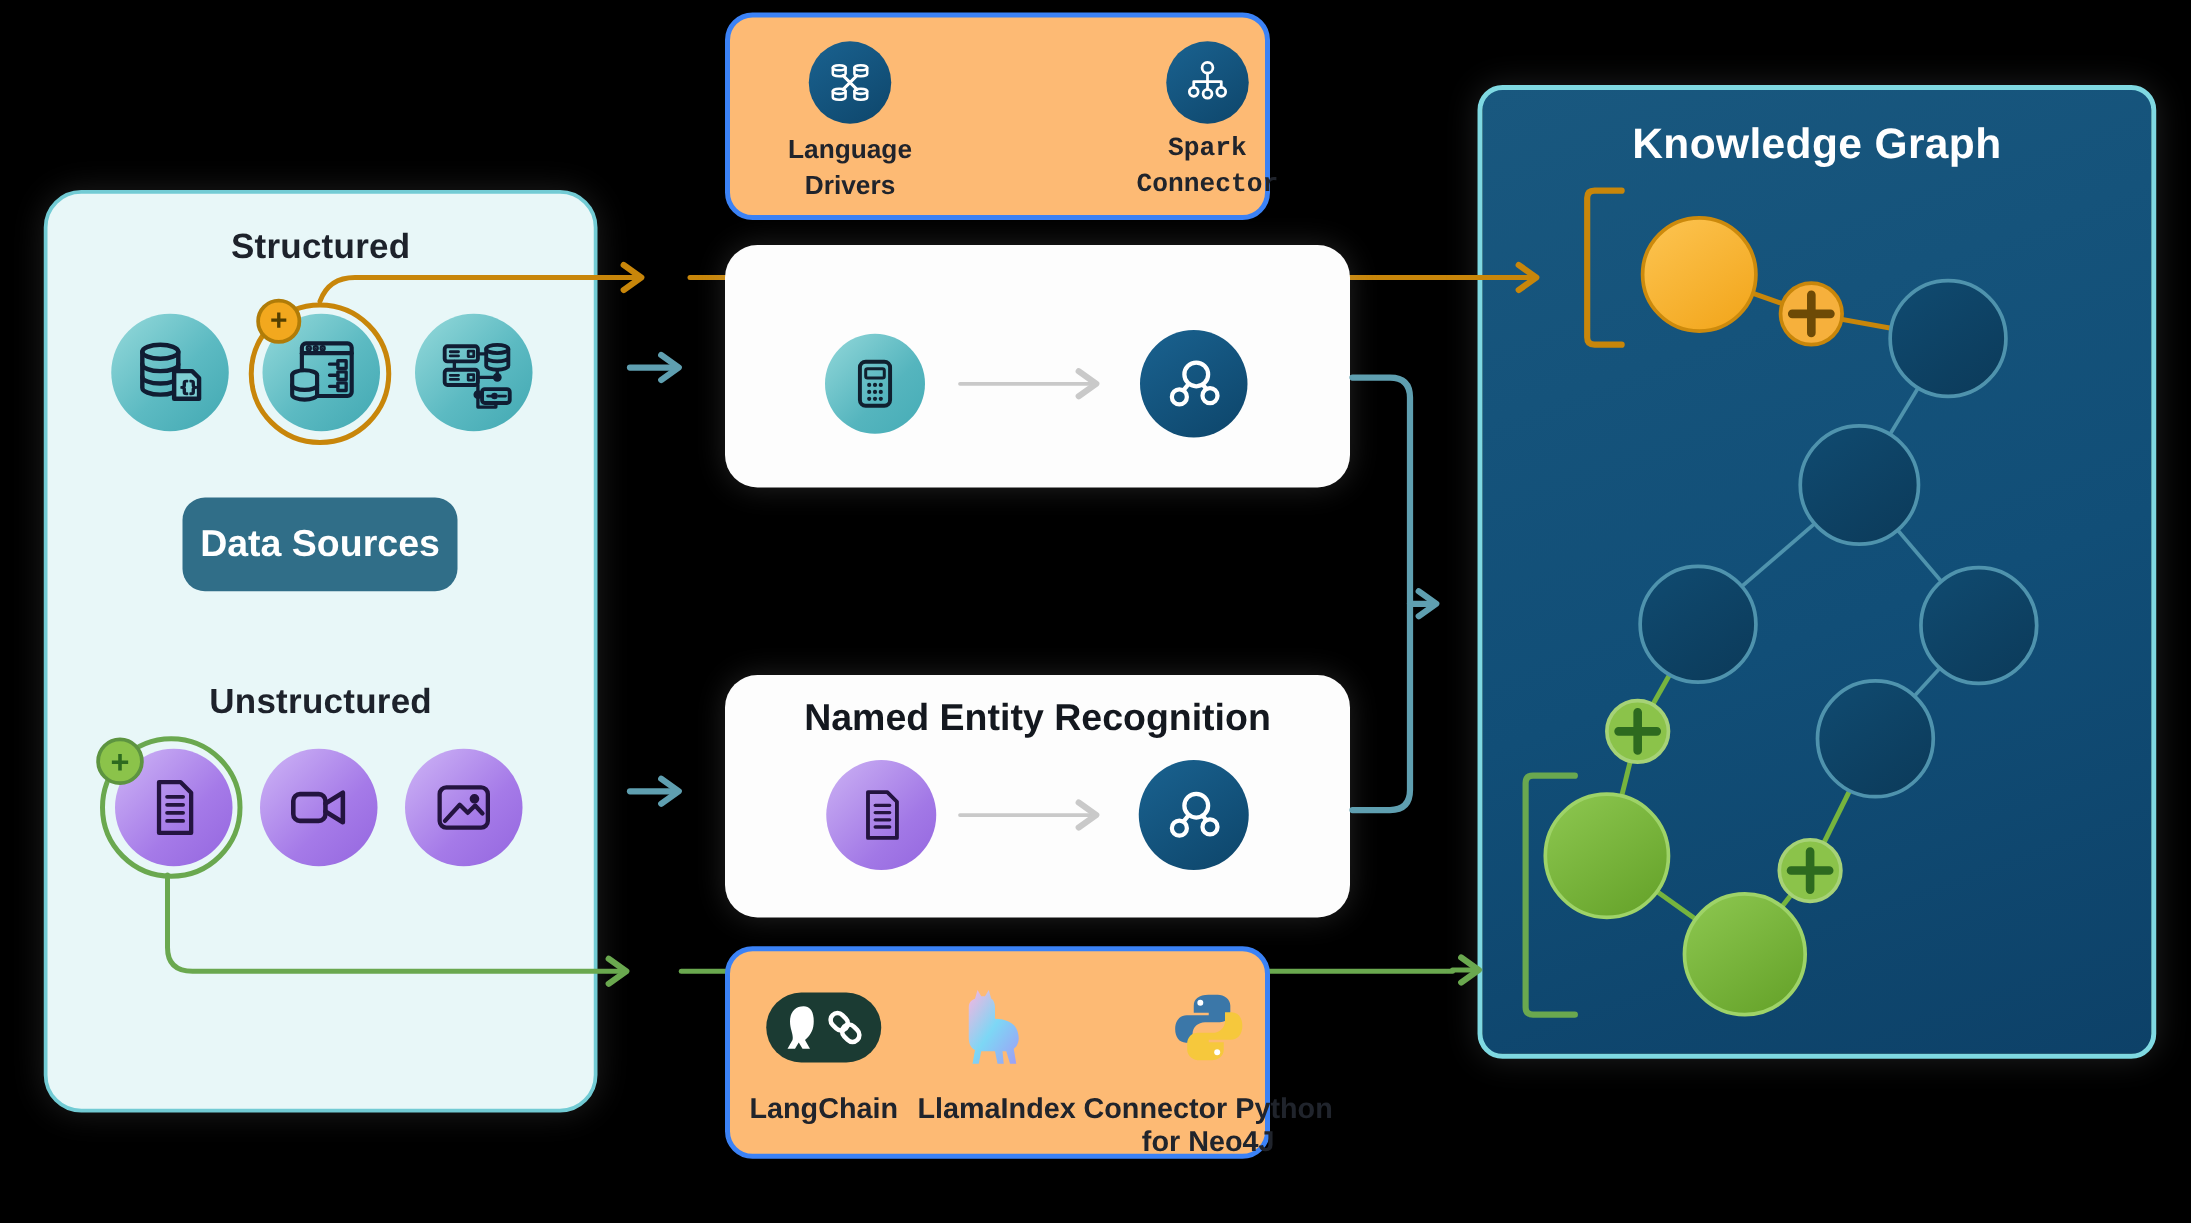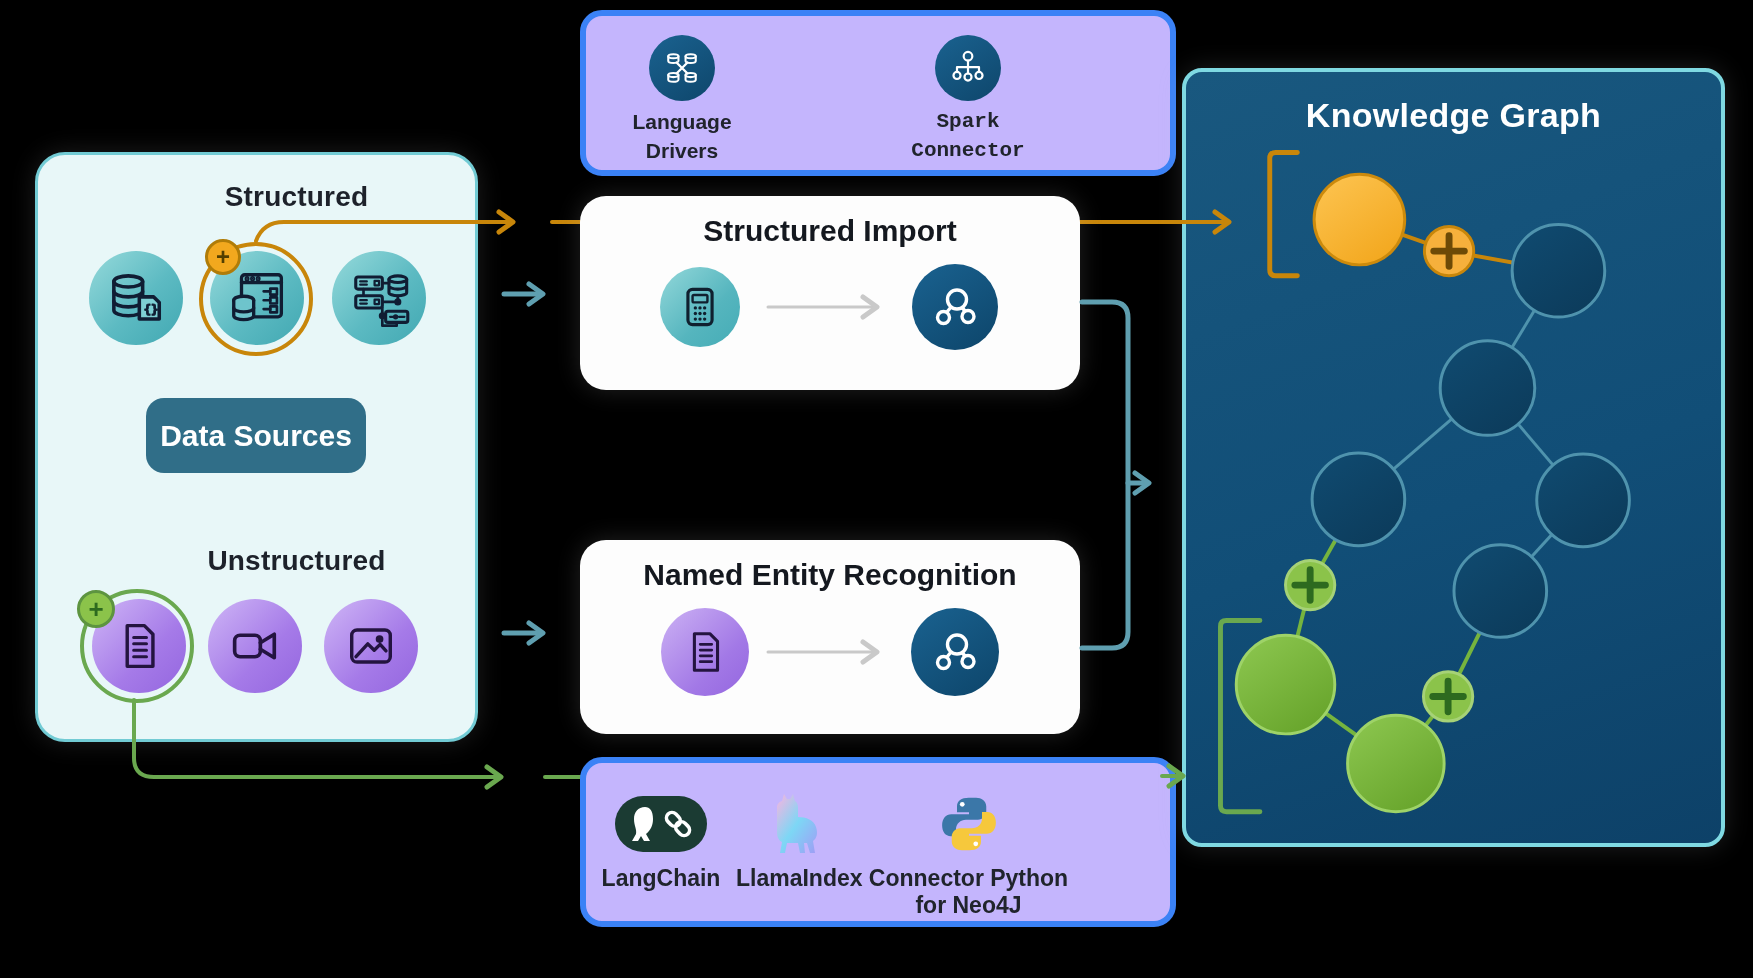--- a/index.html
+++ b/index.html
@@ -2,58 +2,58 @@
 <html><head>
 <meta charset="utf-8">
 <style>
   html,body{margin:0;padding:0;background:#000;}
   .canvas{position:relative;width:1753px;height:978px;background:#000;overflow:hidden;
           font-family:"Liberation Sans",sans-serif;}
   .layer{position:absolute;left:0;top:0;width:1753px;height:978px;pointer-events:none;}
   #under-svg{z-index:1;} #over-svg{z-index:3;}
   .card{position:absolute;z-index:2;box-sizing:border-box;}
   
-  .left-panel{left:35px;top:152px;width:443px;height:590px;background:#e8f7f8;
-    border:3px solid #72cbd4;border-radius:30px;box-shadow:0 0 26px rgba(210,215,215,.14);padding-left:40px;}
+  .left-panel{left:35px;top:152px;width:443px;height:738px;background:#e8f7f8;
+    border:3px solid #72cbd4;border-radius:30px;box-shadow:0 0 26px rgba(210,215,215,.14);}
   .section-heading{position:absolute;width:100%;text-align:center;font-size:28px;font-weight:700;
     color:#1d222b;letter-spacing:.2px;}
   .src-circle{position:absolute;width:94px;height:94px;border-radius:50%;
     display:flex;align-items:center;justify-content:center;}
   .teal-grad{background:linear-gradient(135deg,#96dadb 0%,#5cbac2 55%,#41a8b2 100%);}
   .purple-grad{background:linear-gradient(135deg,#cfb6f6 0%,#a57ae8 60%,#9466df 100%);}
   .ring{position:absolute;width:106px;height:106px;border-radius:50%;background:transparent;}
   .ring.orange{border:4px solid #c8860a;}
   .ring.green{border:4px solid #6aa84f;}
   .plus-badge{position:absolute;border-radius:50%;display:flex;align-items:center;justify-content:center;
     font-weight:700;z-index:4;}
   .plus-badge.orange{width:30px;height:30px;background:#f2a81e;border:3px solid #b07c08;color:#533f00;font-size:24px;line-height:1;}
   .plus-badge.green{width:32px;height:32px;background:#8bc34a;border:3px solid #5d9440;color:#2d6a1f;font-size:26px;line-height:1;}
   .ds-pill{position:absolute;left:108px;top:243px;width:220px;height:75px;background:#306e88;
     border-radius:18px;display:flex;align-items:center;justify-content:center;
     color:#fff;font-size:30px;font-weight:700;}
   
-  .cream-box{left:580px;top:10px;width:596px;height:166px;background:#c4b5fd;
-    border:6px solid #3b82f6;border-radius:22px;}
+  .cream-box{left:580px;top:10px;width:436px;height:166px;background:#fdba74;
+    border:4px solid #3b82f6;border-radius:22px;}
   .cream-box.bottom{top:757px;height:170px;}
   .tool-col{position:absolute;text-align:center;}
   .tool-circle{width:66px;height:66px;border-radius:50%;margin:0 auto;
     background:linear-gradient(145deg,#1a6290,#0e466b);display:flex;align-items:center;justify-content:center;}
   .tool-label{margin-top:7px;font-size:21px;font-weight:700;color:#20242c;line-height:1.38;}
   
   .white-box{left:580px;width:500px;height:194px;background:#fdfdfd;border-radius:26px;
     box-shadow:0 0 24px rgba(215,215,215,.16);}
   .white-box .box-title{position:absolute;top:18px;width:100%;text-align:center;
     font-size:30px;font-weight:700;color:#14181f;}
   .proc-circle{position:absolute;border-radius:50%;display:flex;align-items:center;justify-content:center;}
   .proc-teal{background:linear-gradient(135deg,#93d8da 0%,#55b5be 60%,#45acb6 100%);}
   .proc-purple{background:linear-gradient(135deg,#ccb2f4 0%,#a278e6 65%,#9466df 100%);}
   .proc-dark{background:linear-gradient(145deg,#1a6290,#0d456a);}
   
   .logo-slot{height:62px;display:flex;align-items:center;justify-content:center;margin-top:30px;}
-  .bot-label{margin-top:10px;font-size:23px;font-weight:700;color:#20242c;line-height:1.18;}
+  .bot-label{margin-top:20px;font-size:23px;font-weight:700;color:#20242c;line-height:1.18;}
   
   .kg-panel{left:1182px;top:68px;width:543px;height:779px;border:4px solid #7fd9e2;border-radius:20px;
     background:linear-gradient(160deg,#19587f 0%,#114e77 55%,#0d4168 100%);
     box-shadow:0 0 26px rgba(205,215,220,.15);}
   .kg-title{position:absolute;top:24px;width:100%;text-align:center;color:#fff;
     font-size:34px;font-weight:700;letter-spacing:.3px;z-index:2;}
   #kg-svg{position:absolute;left:0;top:0;width:100%;height:100%;}
 </style>
 </head>
 <body>
@@ -175,21 +175,20 @@
         </svg>
       </div>
       <div class="tool-label">
         <span>Spark</span><br>
         <span>Connector</span>
       </div>
     </div>
   </div>
 
   <div class="card white-box" style="top:196px;">
-    <div class="box-title">Structured Import</div>
     <div class="proc-circle proc-teal" style="left:80px;top:71px;width:80px;height:80px;">
       <svg width="52" height="52" viewBox="0 0 56 56" fill="none" stroke="#10202f" stroke-width="3.4" stroke-linecap="round" stroke-linejoin="round">
         <rect x="15" y="9" width="26" height="38" rx="5"></rect>
         <rect x="20" y="15" width="16" height="8" rx="1.5" stroke-width="2.6"></rect>
         <g fill="#10202f" stroke="none">
           <circle cx="23" cy="29" r="1.8"></circle>
             <circle cx="28" cy="29" r="1.8"></circle>
             <circle cx="33" cy="29" r="1.8"></circle>
           <circle cx="23" cy="35" r="1.8"></circle>
             <circle cx="28" cy="35" r="1.8"></circle>

